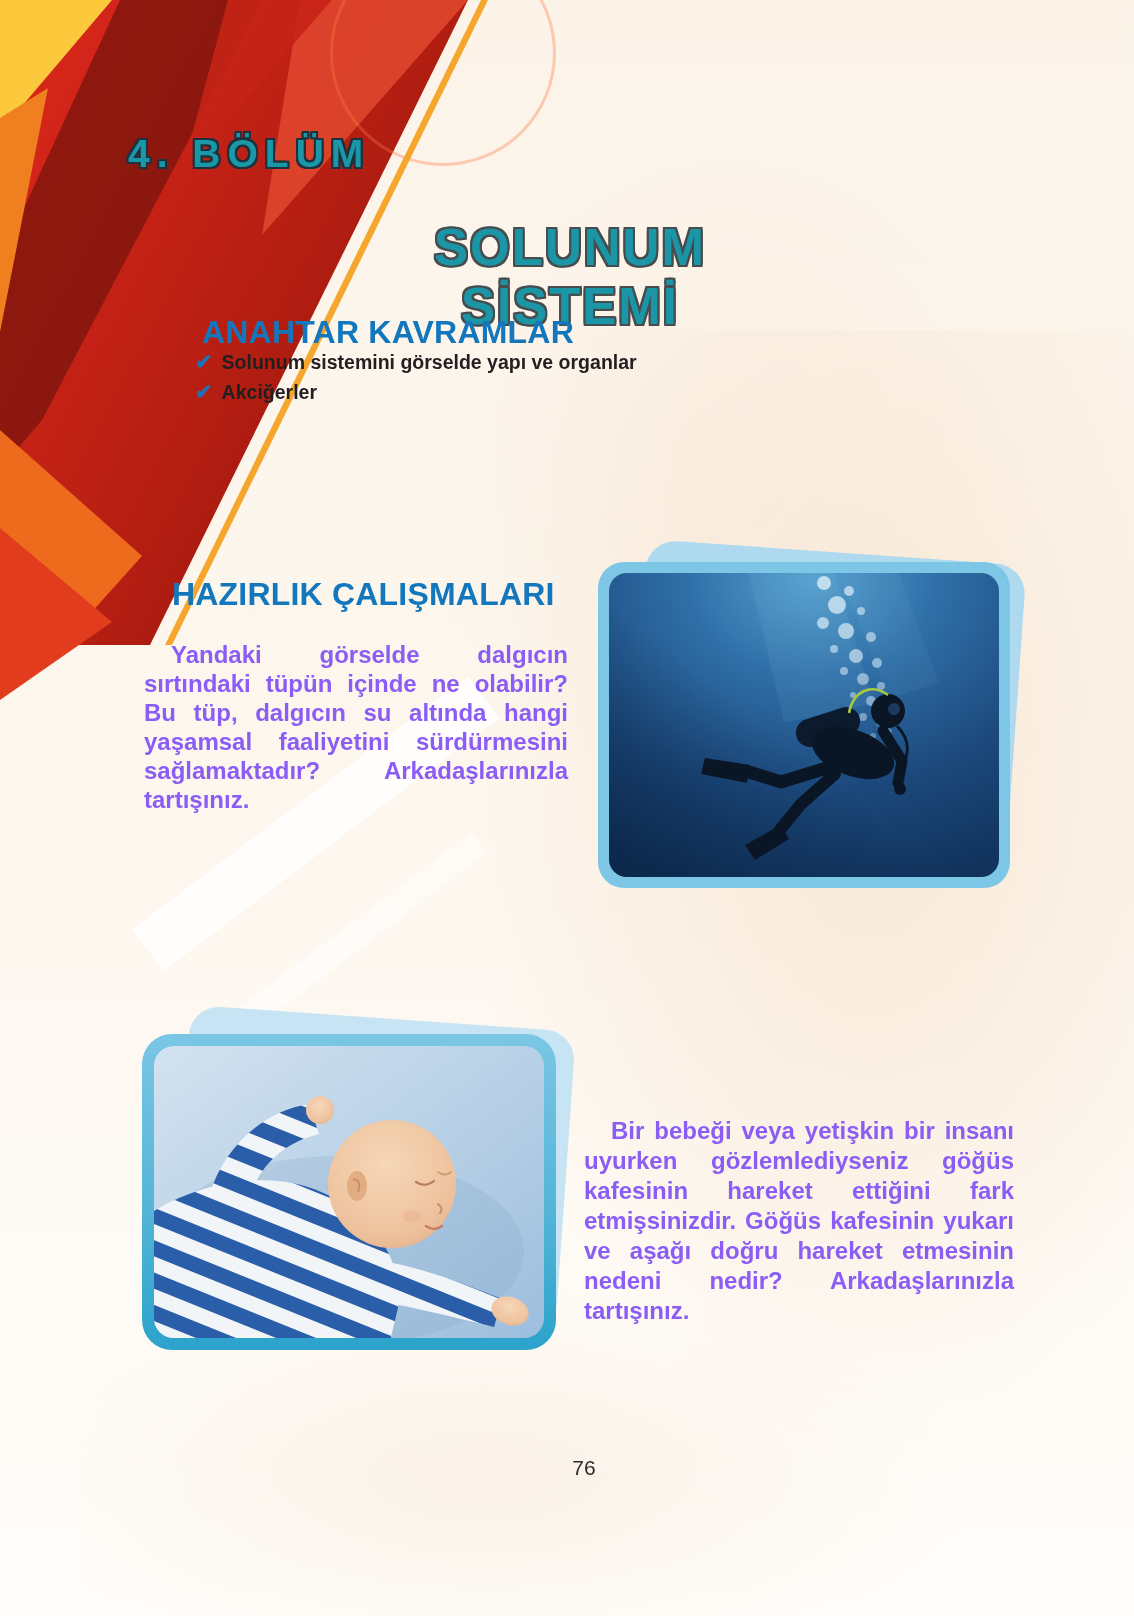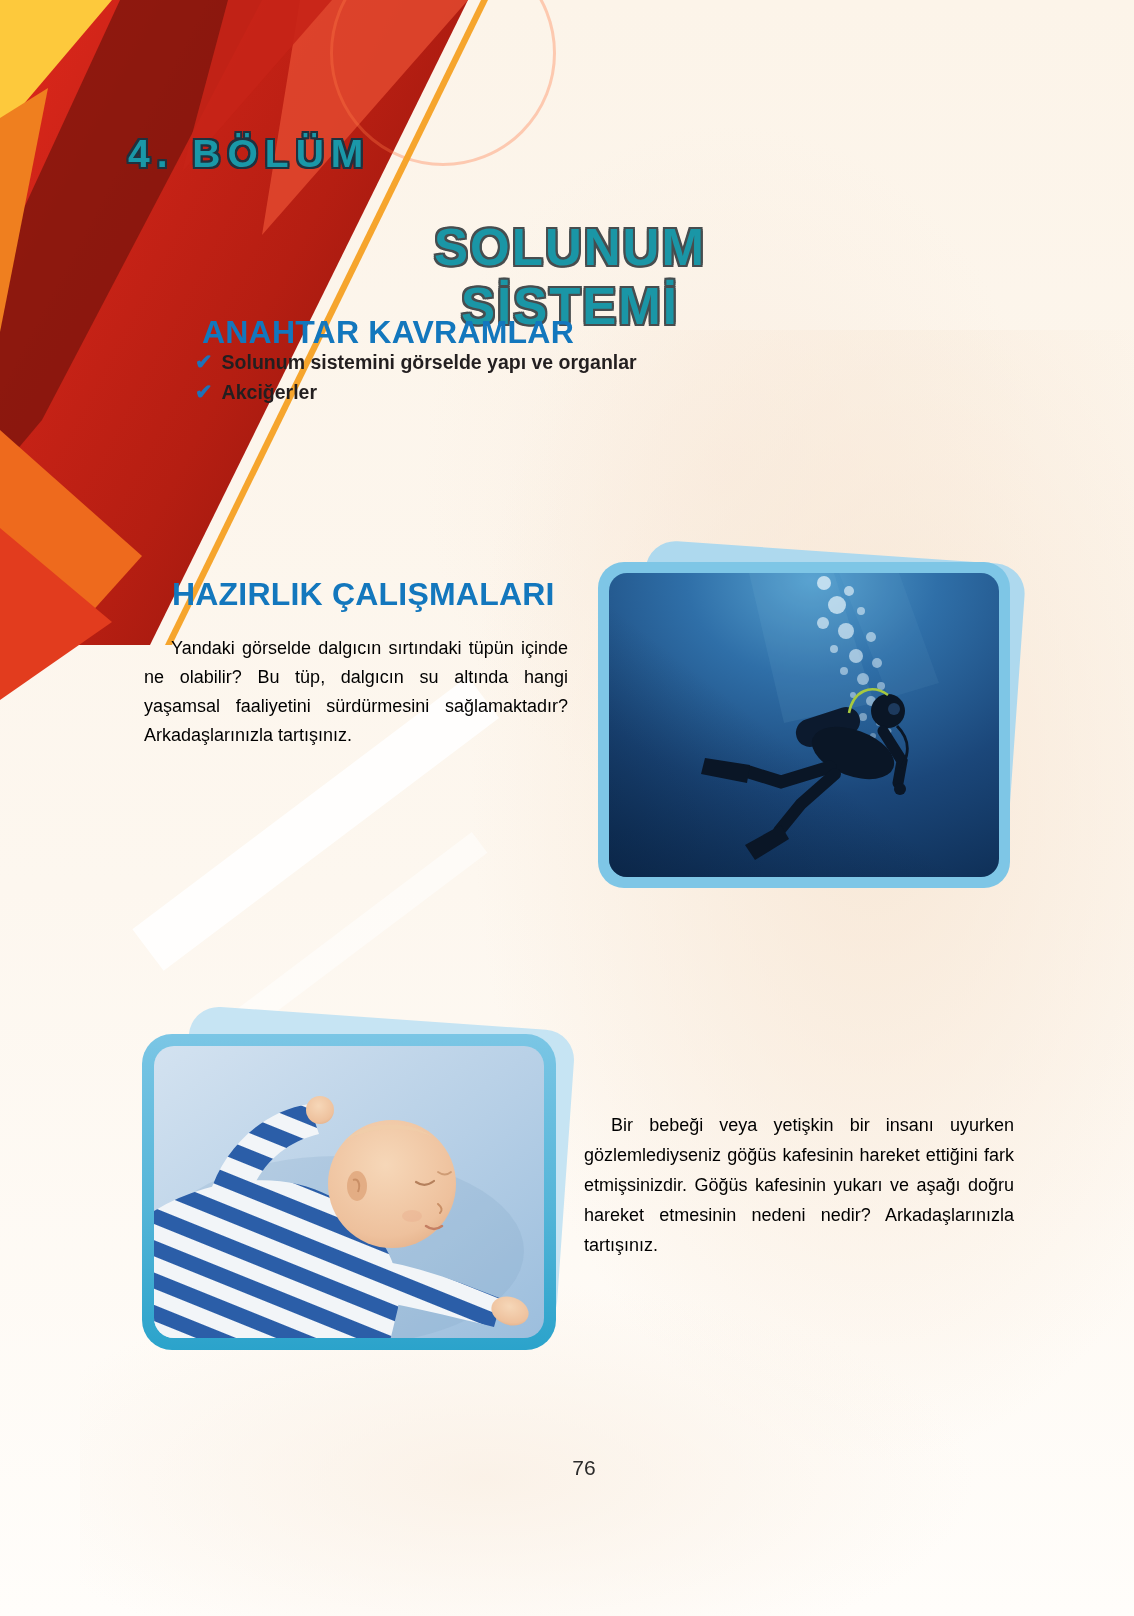--- a/index.html
+++ b/index.html
@@ -48,21 +48,21 @@
     text-shadow:-2px -2px 0 #474d4f,2px -2px 0 #474d4f,-2px 2px 0 #474d4f,2px 2px 0 #474d4f,
       0 -2px 0 #474d4f,0 2px 0 #474d4f,-2px 0 0 #474d4f,2px 0 0 #474d4f;}
   .blue-heading{font-size:32px;font-weight:bold;color:#1377bd;letter-spacing:0.2px;}
   .h-anahtar{left:202px;top:314px;}
   .h-hazirlik{left:172px;top:576px;}
   .check-item{left:195px;display:flex;align-items:flex-start;gap:9px;
     font-size:19.5px;font-weight:bold;color:#231f20;}
   .check-item .check{color:#1d73b9;font-size:21px;line-height:22px;}
   .ci-1{top:351px;}
   .ci-2{top:381px;}
-  .para{font-size:18px;font-weight:normal;color:#000000;line-height:29px;
+  .para{font-size:24px;font-weight:bold;color:#8b5cf6;line-height:29px;
     text-align:justify;text-indent:27px;}
   .para-1{left:144px;top:616px;width:424px;}
   .para-2{left:584px;top:1092px;width:430px;line-height:30px;}
   .page-number{left:17px;top:1456px;width:1134px;text-align:center;font-size:21px;color:#2b2b2b;}
   
   .card-backing{border-radius:30px;}
   .diver-backing{left:636px;top:552px;width:380px;height:318px;background:#aed9ee;
     transform:rotate(4deg);}
   .diver-card{left:598px;top:562px;width:412px;height:326px;background:#7ec6e6;
     border-radius:26px;padding:11px;box-sizing:border-box;}

